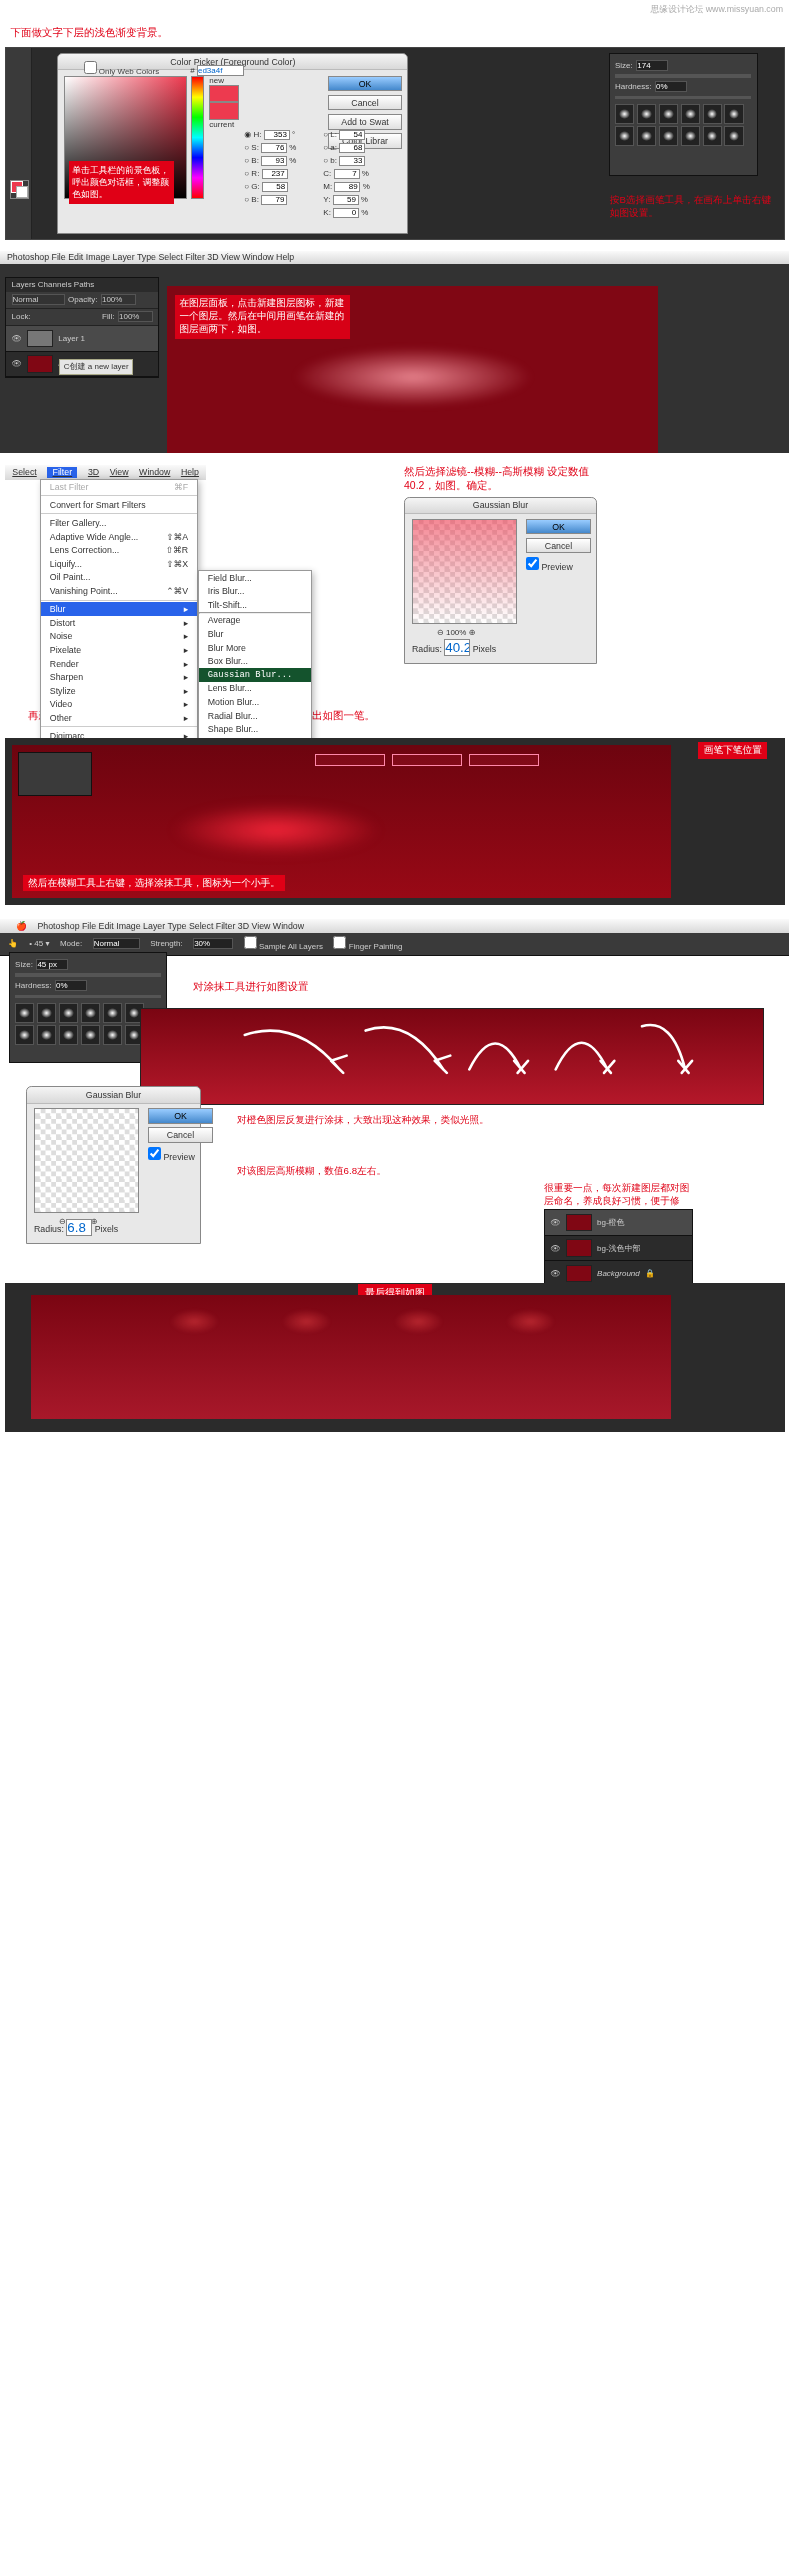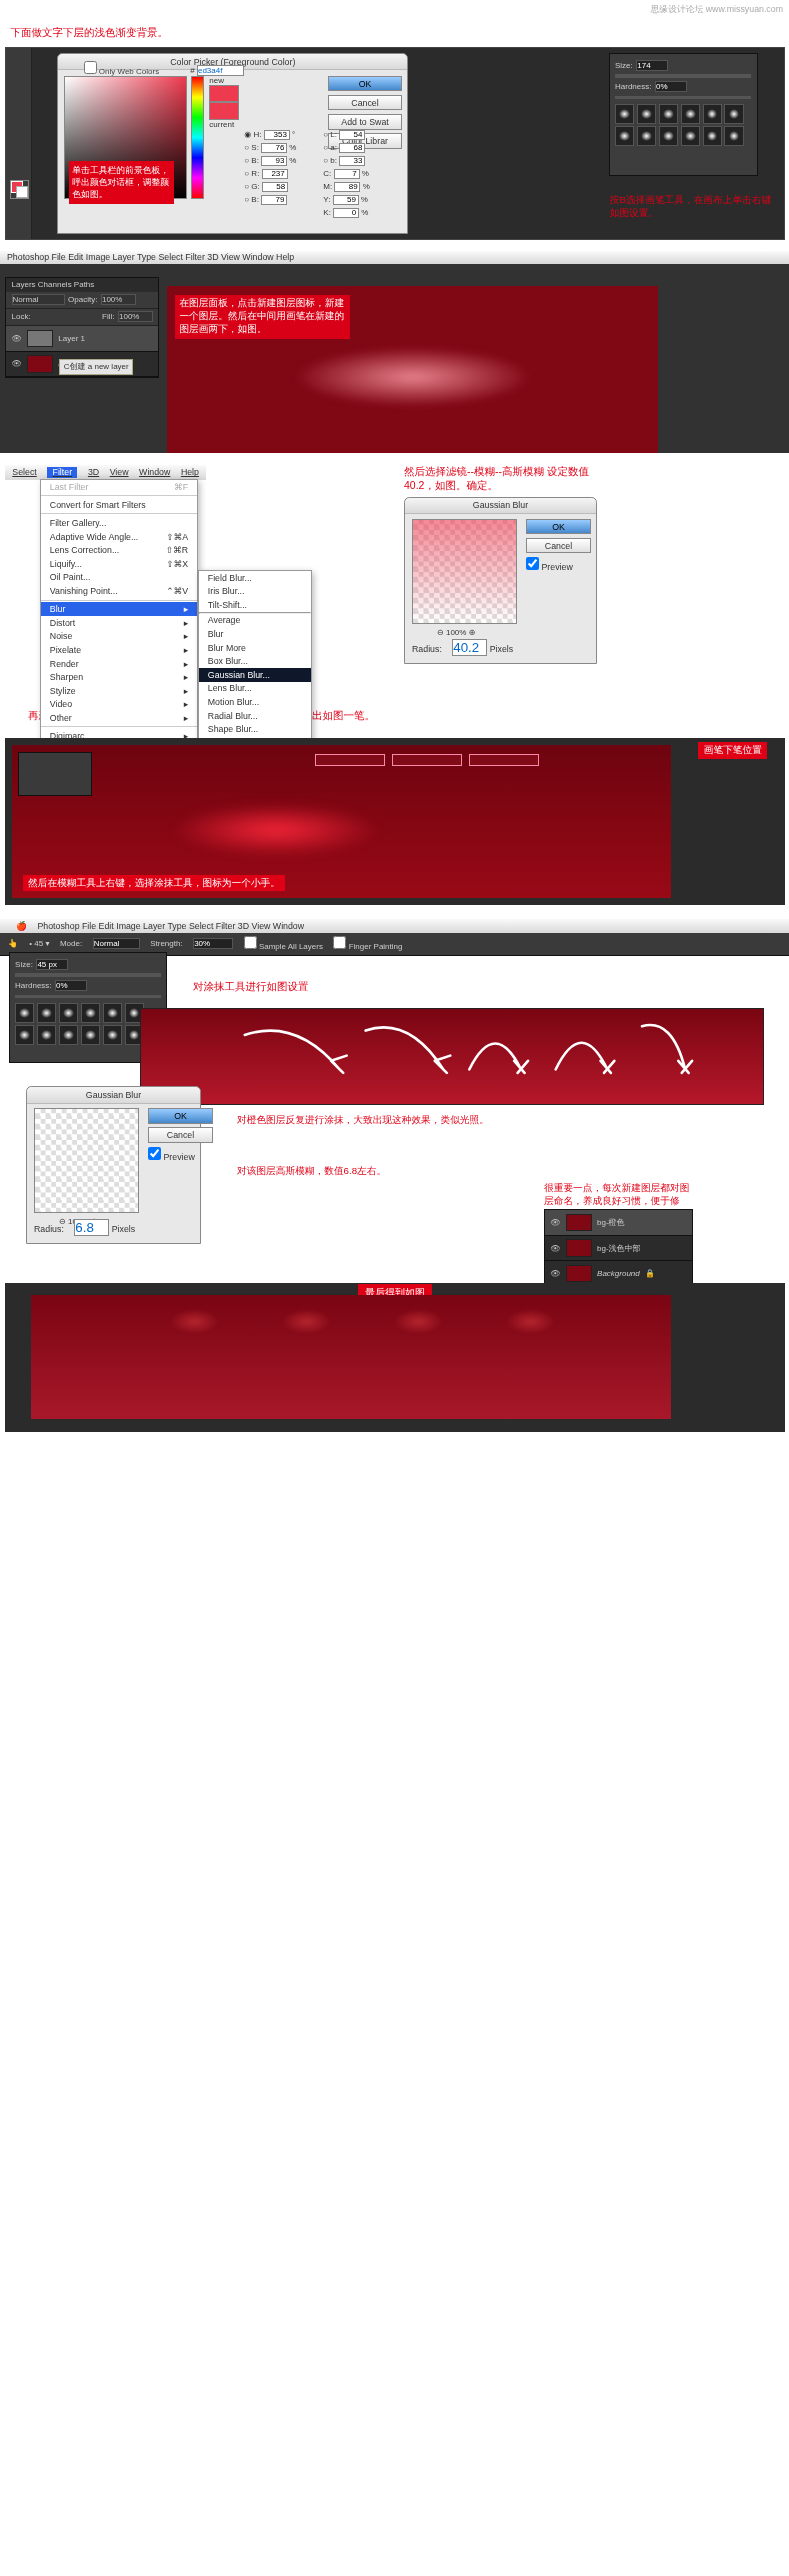--- a/index.html
+++ b/index.html
@@ -254,21 +254,21 @@
   .filter-menu .mi.hl { background: #2963ea; color: #fff; }
   .sub-menu {
     position: absolute;
     left: 198px; top: 105px;
     width: 114px;
     background: #fff; border: 0.9px solid #999;
     font-size: 8.8px;
     box-shadow: 1.8px 1.8px 7px rgba(0,0,0,0.3);
   }
   .sub-menu .mi { padding: 1.8px 8.8px; }
-  .sub-menu .mi.hl { background: #0f172a; color: #fff; }
+  .sub-menu .mi.hl { background: #14532d; color: #fff; font-family: Liberation Mono, monospace; }
   .sec3-note {
     position: absolute;
     left: 404px; top: 0;
     color: #e00016;
     font-size: 10.5px;
     width: 193px;
   }
   .gb-dialog {
     position: absolute;
     left: 404px; top: 32px;
@@ -289,21 +289,21 @@
   .gb-right {
     position: absolute;
     left: 121px; top: 21px;
     width: 65px;
   }
   .gb-radius {
     position: absolute;
     left: 7px; bottom: 7px;
     font-size: 8.8px;
   }
-  .gb-radius input { width: 35px; border: 0.9px solid #888; color: #06c; margin-left: 8px; }
+  .gb-radius input { width: 26px; border: 0.9px solid #888; color: #06c; }
   .gb-zoom {
     position: absolute;
     left: 32px; top: 130px;
     font-size: 8px;
   }
   
   .cap4 { margin: 8.8px 17.5px; }
   .sec4 {
     position: relative;
     height: 167px;

